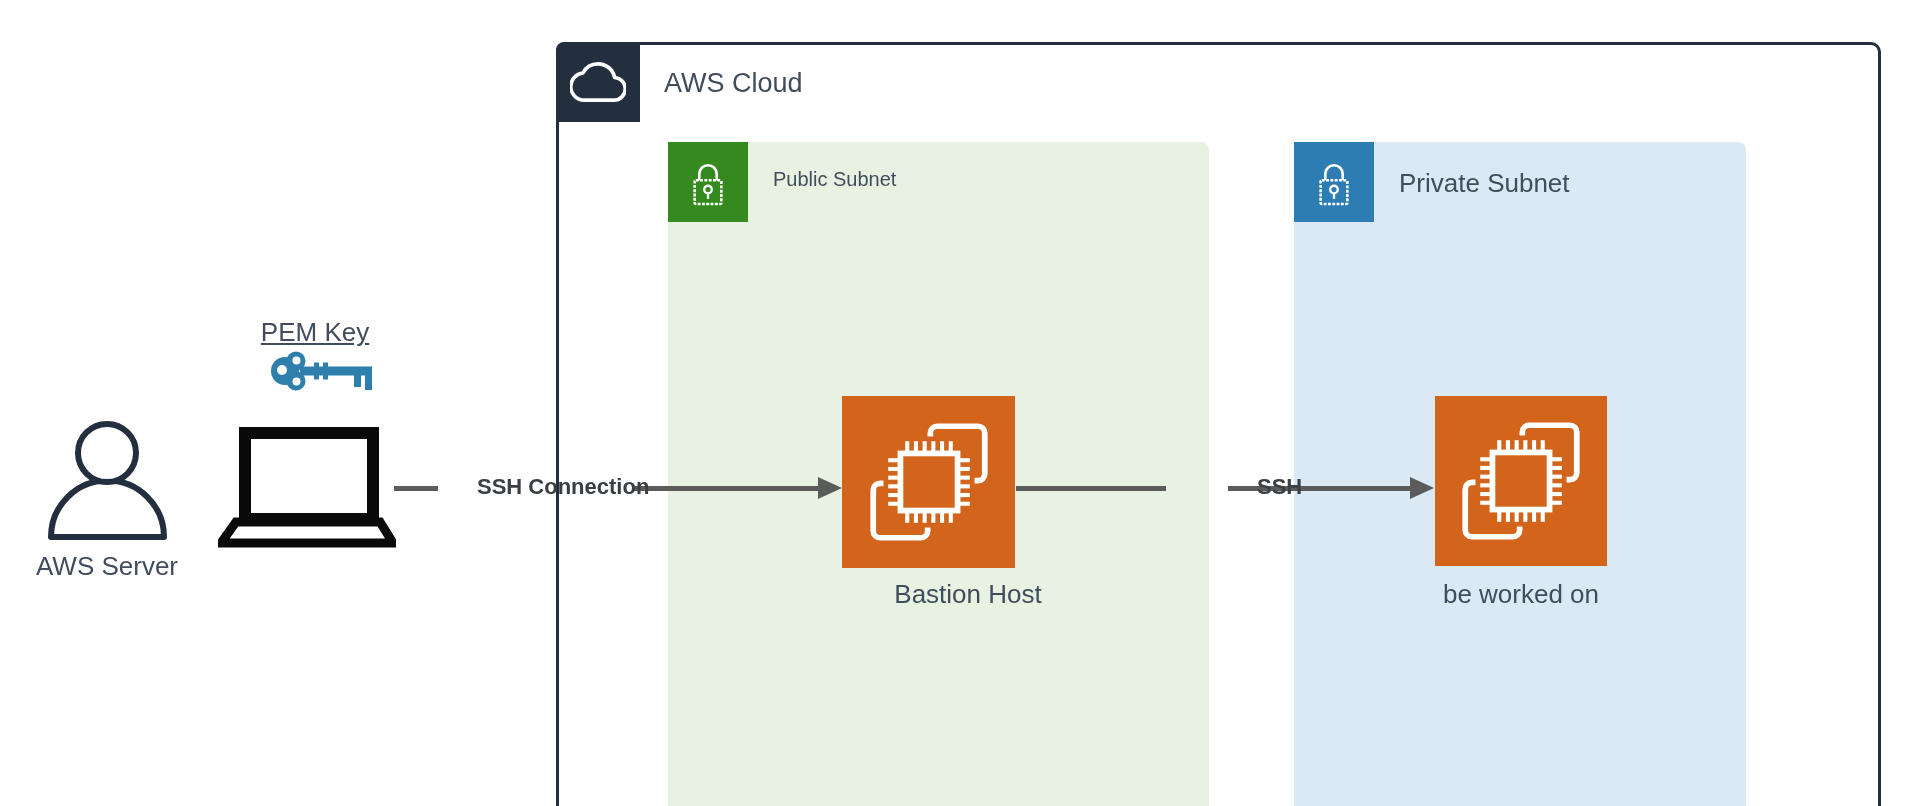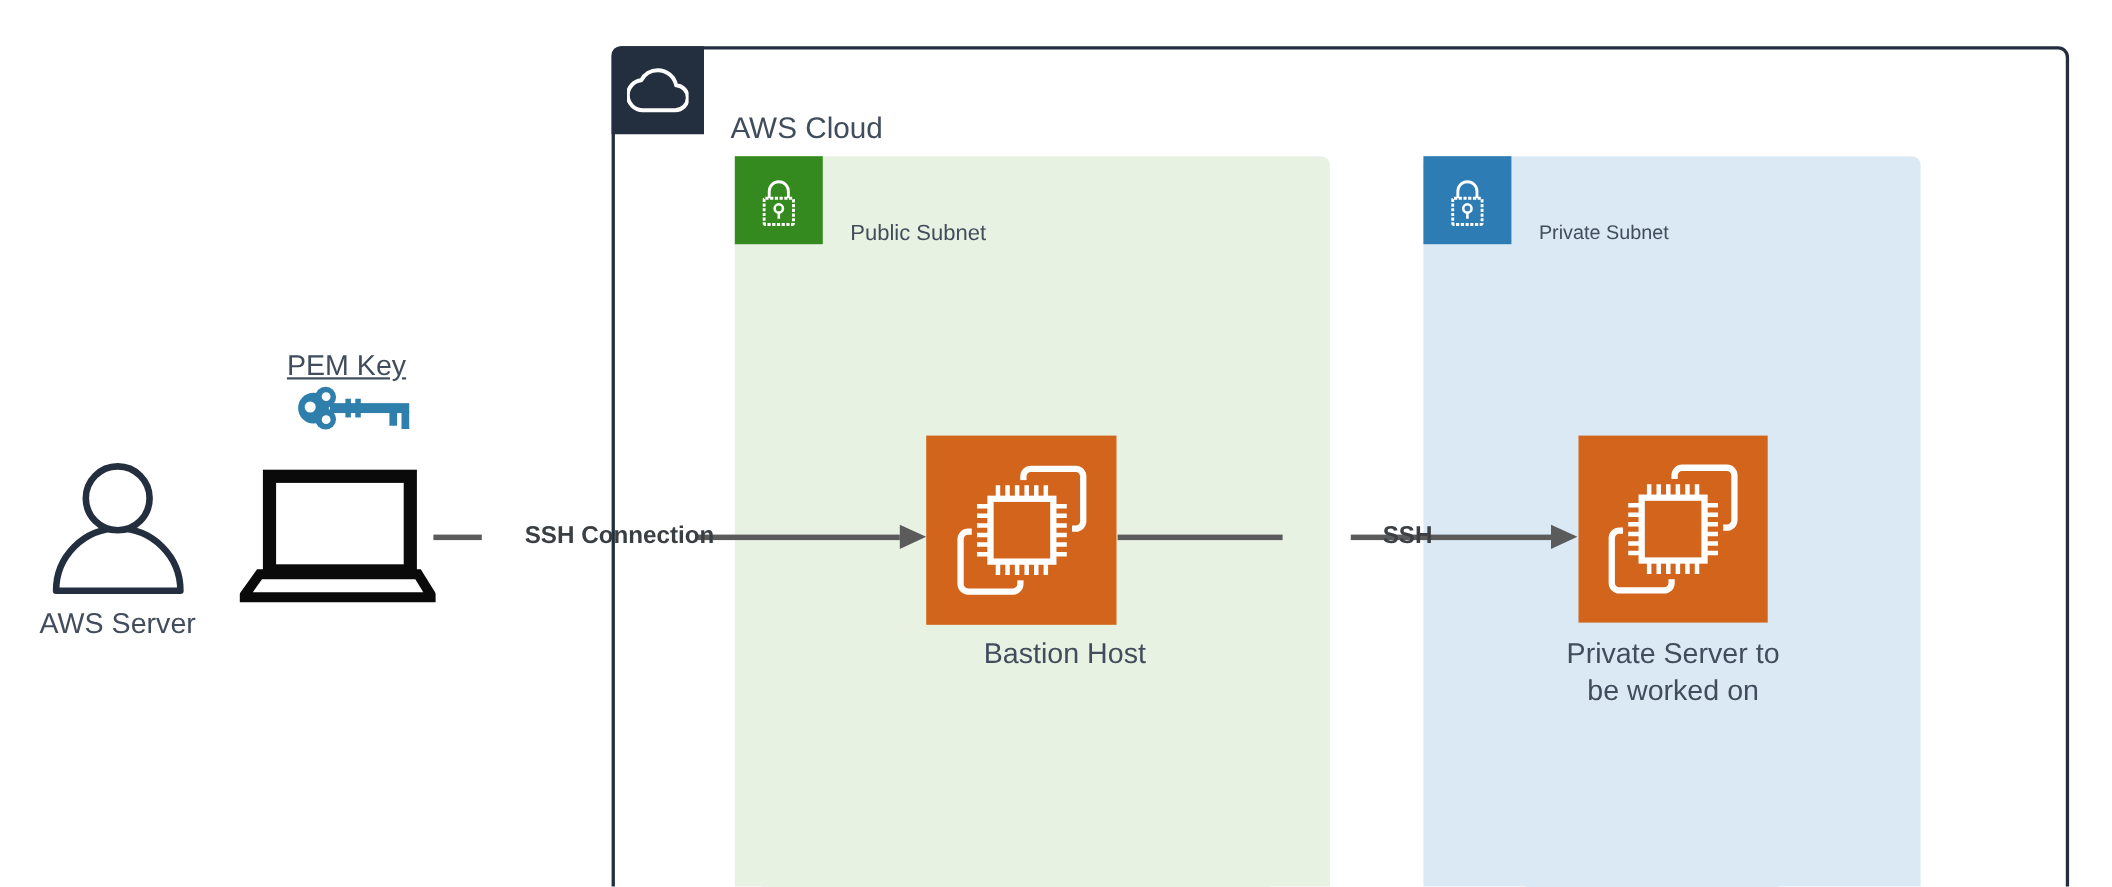--- a/index.html
+++ b/index.html
@@ -29,21 +29,21 @@
     border:3px solid var(--container-border);
     border-radius:10px;background:transparent;z-index:0;
   }
   .navy-badge{
     left:556px;top:42px;width:84px;height:80px;
     background:var(--navy-badge);z-index:2;
     display:flex;align-items:center;justify-content:center;
     border-top-left-radius:8px;
   }
   .area-label{
-    font-size:27px;color:var(--label-text);z-index:2;white-space:nowrap;margin-top:33px;
+    font-size:27px;color:var(--label-text);z-index:2;white-space:nowrap;
   }
   
   .subnet{top:142px;height:700px;border-radius:8px;z-index:1;}
   .subnet.public{left:668px;width:541px;background:var(--public-green-bg);}
   .subnet.private{left:1294px;width:452px;background:var(--private-blue-bg);}
   .lock-badge{
     top:142px;width:80px;height:80px;z-index:2;
     display:flex;align-items:center;justify-content:center;
   }
   .lock-badge.green{left:668px;background:var(--public-green);}
@@ -98,21 +98,21 @@
 
 <div class="abs subnet private"></div>
 <div class="abs lock-badge blue">
   <svg width="58" height="58" viewBox="0 0 100 100">
     <path d="M35 47 V36 a15 15 0 0 1 30 0 V47" fill="none" stroke="#ffffff" stroke-width="4.5"></path>
     <rect x="27" y="47" width="46" height="41" rx="2" fill="none" stroke="#ffffff" stroke-width="4.5" stroke-dasharray="5 2.4"></rect>
     <circle cx="50" cy="63" r="6.5" fill="none" stroke="#ffffff" stroke-width="4"></circle>
     <line x1="50" y1="69.5" x2="50" y2="79" stroke="#ffffff" stroke-width="4"></line>
   </svg>
 </div>
-<div class="abs area-label subnet-label" style="left:1399px;font-size:18px;text-align:right;">Private Subnet</div>
+<div class="abs area-label subnet-label" style="left:1399px;font-size:26px;text-align:right;">Private Subnet</div>
 
 <div class="abs node bastion">
   <svg width="136" height="136" viewBox="0 0 100 100">
     <rect x="51" y="9" width="40" height="40" rx="5" fill="none" stroke="#ffffff" stroke-width="4.2"></rect>
     <rect x="9" y="51" width="40" height="40" rx="5" fill="none" stroke="#ffffff" stroke-width="4.2"></rect>
     <rect x="16.5" y="16.5" width="67" height="67" fill="var(--ec2-orange)"></rect>
     <rect x="29" y="29" width="42" height="42" fill="var(--ec2-orange)" stroke="#ffffff" stroke-width="4.2"></rect>
     <g stroke="#ffffff" stroke-width="3">
       <line x1="34" y1="20" x2="34" y2="28"></line>
         <line x1="40.4" y1="20" x2="40.4" y2="28"></line>
@@ -171,21 +171,20 @@
       <line x1="72" y1="34" x2="80" y2="34"></line>
         <line x1="72" y1="40.4" x2="80" y2="40.4"></line>
       <line x1="72" y1="46.8" x2="80" y2="46.8"></line>
         <line x1="72" y1="53.2" x2="80" y2="53.2"></line>
       <line x1="72" y1="59.6" x2="80" y2="59.6"></line>
         <line x1="72" y1="66" x2="80" y2="66"></line>
     </g>
   </svg>
 </div>
 <div class="abs node-label" style="left:1385px;top:578px;width:272px;">
-  <div>Private Server to</div>
   <div>be worked on</div>
 </div>
 
 <svg class="abs" style="left:45px;top:421px;z-index:2;" width="125" height="122" viewBox="0 0 125 122">
   <path d="M6 116 a56.5 56.5 0 0 1 113 0 z" fill="#ffffff" stroke="var(--container-border)" stroke-width="6" stroke-linejoin="round"></path>
   <circle cx="62" cy="32" r="29" fill="#ffffff" stroke="var(--container-border)" stroke-width="6"></circle>
 </svg>
 <div class="abs node-label" style="left:17px;top:550px;width:180px;">AWS Server</div>
 
 <svg class="abs" style="left:218px;top:426px;z-index:2;" width="178" height="124" viewBox="0 0 178 124">

